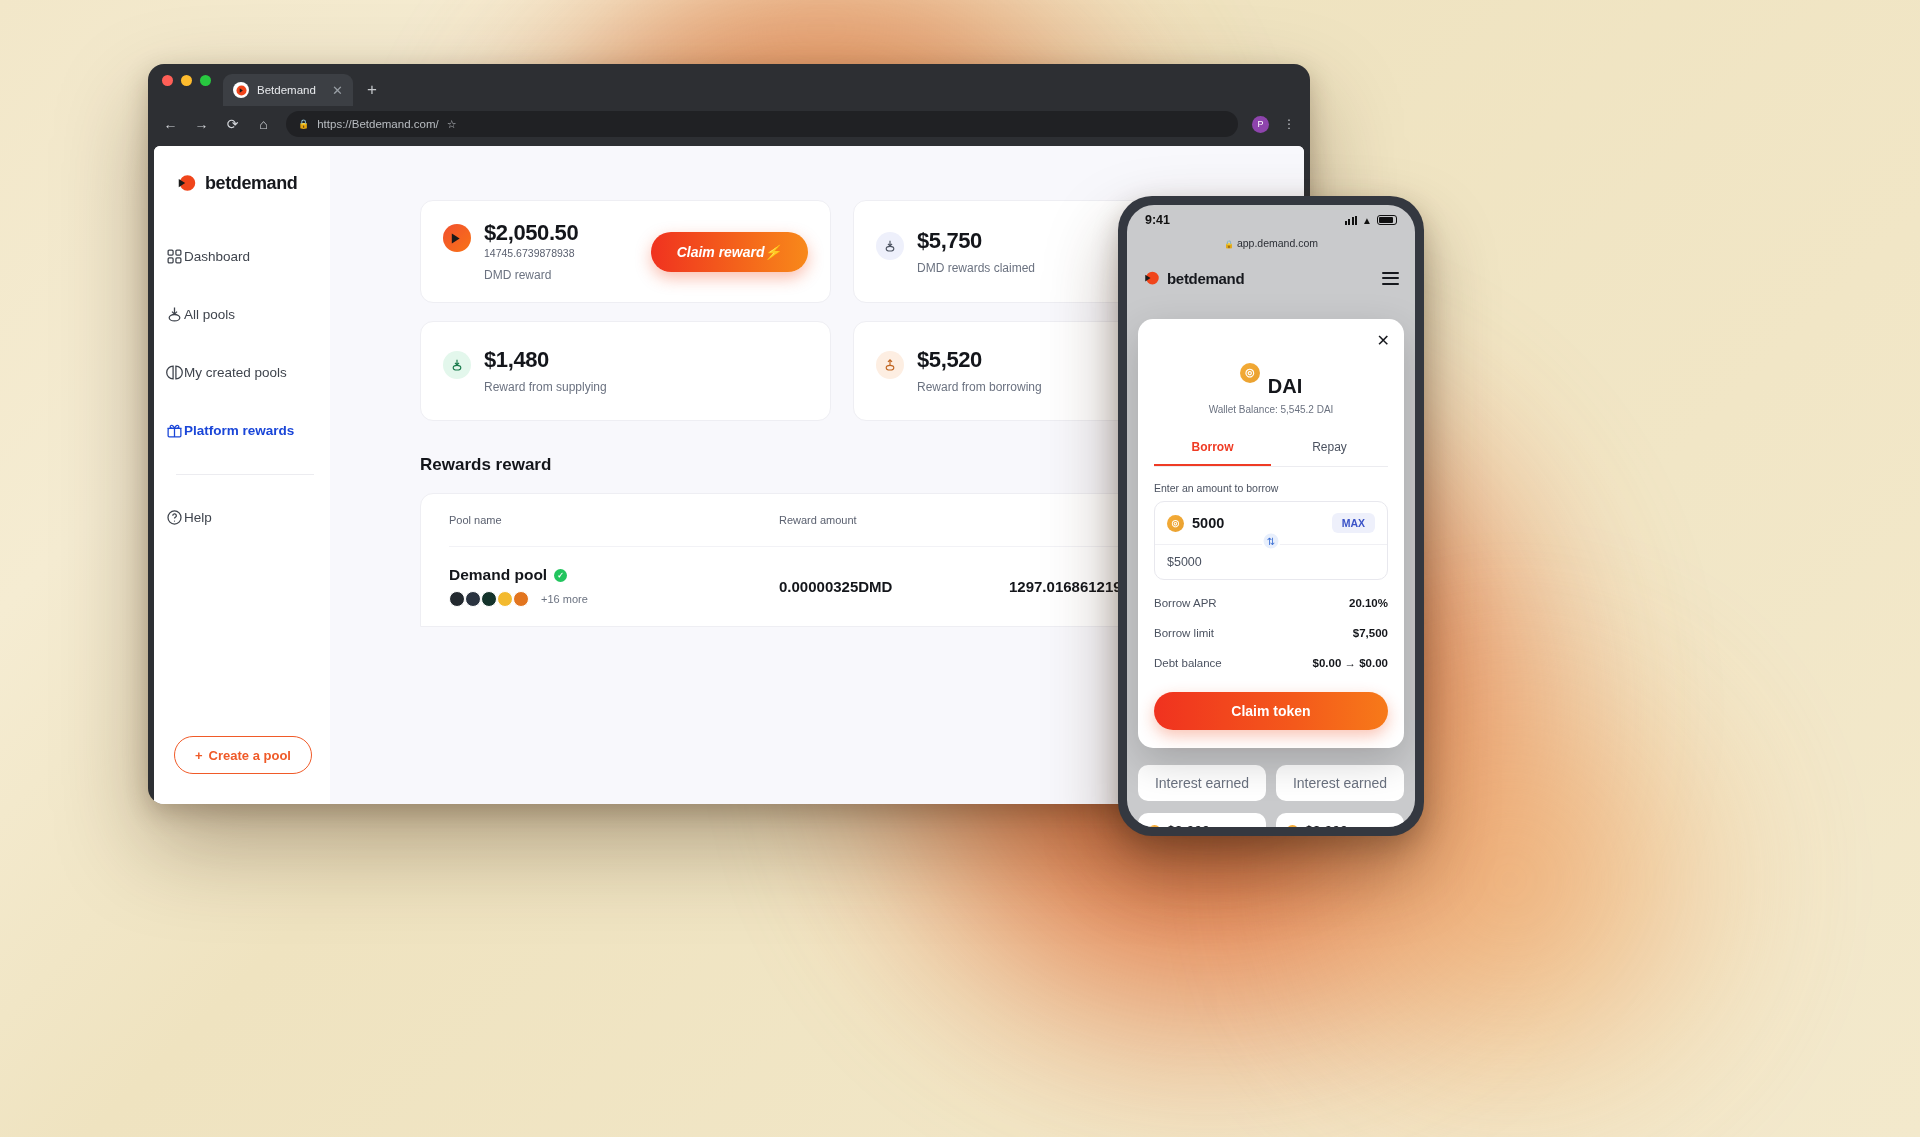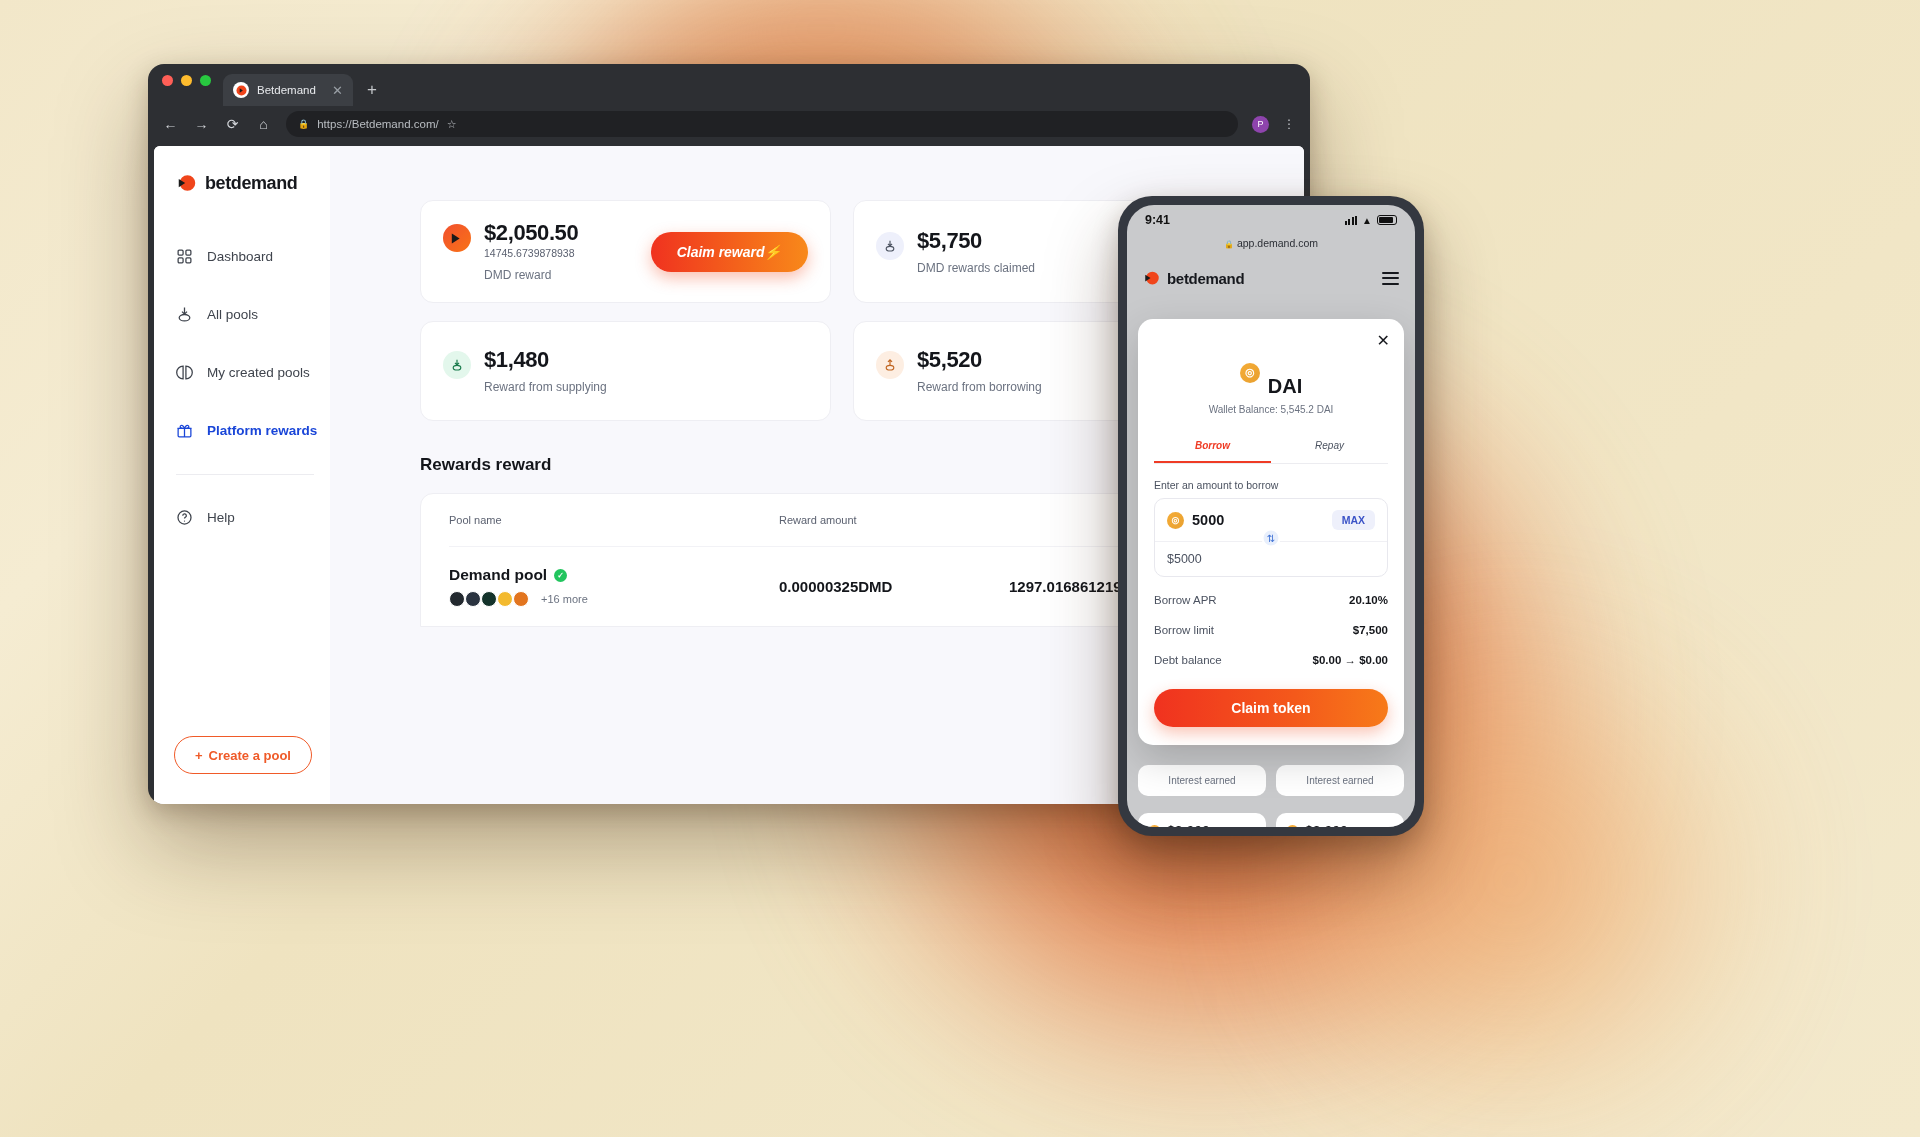--- a/index.html
+++ b/index.html
@@ -55,21 +55,21 @@
   .kebab { color:#c5c8cc; font-size:12px; letter-spacing:1px; }
 
   .viewport { position:absolute; left:6px; right:6px; top:82px; bottom:0; background:#fff; border-radius:6px 6px 0 0; overflow:hidden; display:flex; }
 
   
   .sidebar { width:176px; background:#fff; position:relative; flex:none; padding-top:26px; }
   .brand { display:flex; align-items:center; gap:7px; padding:0 0 0 22px; margin-bottom:42px; }
   .brand-mark { width:22px;height:22px; position:relative; }
   .brand-text { font-size:18px; font-weight:700; color:#16181d; letter-spacing:-.4px; }
   .nav { display:flex; flex-direction:column; }
-  .nav-item { display:flex; align-items:center; gap:14px; height:40px; padding-left:22px; position:relative;
+  .nav-item { display:flex; align-items:center; gap:1px; height:40px; padding-left:12px; position:relative;
     color:#3f444d; font-size:13.5px; margin-bottom:18px; }
   .nav-item .ni { width:17px;height:17px; flex:none; color:#3f444d; }
   .nav-item.active { color:#1a46d8; font-weight:700; }
   .nav-item.active .ni { color:#1a46d8; }
   .nav-item.active:before { content:""; position:absolute; left:-4px; top:6px; width:4px; height:28px;
     background:#1a46d8; border-radius:0 3px 3px 0; }
   .nav-sep { height:1px; background:#ececf0; margin:6px 16px 22px 22px; }
   .create-pool {
     position:absolute; left:20px; bottom:30px; width:138px; height:38px;
     border:1.4px solid #f05a28; border-radius:19px; color:#ef5a28; font-size:13px; font-weight:600;
@@ -148,42 +148,42 @@
 
   .modal { position:absolute; left:11px; right:11px; top:114px; background:#fff; border-radius:15px;
     box-shadow:0 14px 40px rgba(0,0,0,.18); padding:14px 16px 18px; }
   .modal-close { position:absolute; right:14px; top:12px; font-size:16px; color:#16181d; }
   .dai-row { display:flex; align-items:center; justify-content:center; gap:8px; margin-top:14px; }
   .dai-coin { width:20px;height:20px;border-radius:50%;background:linear-gradient(135deg,#f5ac37,#e8a02f);
     display:flex;align-items:center;justify-content:center;color:#fff;font-size:11px;font-weight:700;}
   .dai-name { font-size:20px; font-weight:700; color:#14161b;margin-top:28px; }
   .wallet-bal { text-align:center; font-size:10px; color:#6b7280; margin-top:6px; }
   .tabs { display:flex; margin-top:16px; border-bottom:1px solid #ececf0; }
-  .tab-item { flex:1; text-align:center; padding:9px 0 10px; font-size:10px; color:#4b5260;font-style:italic; }
+  .tab-item { flex:1; text-align:center; padding:9px 0 10px; font-size:12px; color:#4b5260; }
   .tab-item.active { color:#ef3b24; font-weight:700; border-bottom:2.5px solid #ef3b24; }
   .field-label { font-size:10.5px; color:#4b5260; margin:15px 0 7px; }
   .amount-box { border:1px solid #e8e8ee; border-radius:10px; position:relative; }
   .amount-top { display:flex; align-items:center; gap:8px; padding:11px 12px; }
   .amount-val { font-size:14.5px; font-weight:700; color:#14161b; }
   .max-btn { margin-left:auto; background:#eef0fb; color:#3b53c7; font-size:10.5px; font-weight:700;
     padding:4px 10px; border-radius:6px; }
   .amount-bot { border-top:1px solid #f0f0f4; padding:10px 12px; font-size:12.5px; color:#4b5260; }
   .swap-circle { position:absolute; left:50%; top:50%; transform:translate(-50%,-50%);
     width:19px;height:19px;border-radius:50%;background:#e8effc; color:#3b6fd4;
     display:flex;align-items:center;justify-content:center;font-size:10px; border:2px solid #fff;}
   .kv { display:flex; align-items:center; justify-content:space-between; padding:9px 0; font-size:11.5px; }
   .kv .k { color:#4b5260; } .kv .v { color:#14161b; font-weight:700; }
   .borrow-btn { margin-top:14px; height:38px; border-radius:19px; color:#fff; font-size:14px; font-weight:700;
     display:flex; align-items:center; justify-content:center;
     background:linear-gradient(90deg,#f0321f 0%,#f4591b 60%,#f77a19 100%);
     box-shadow:0 6px 16px rgba(240,70,25,.32); }
 
   .behind-cards { position:absolute; left:11px; right:11px; top:560px; display:flex; gap:10px; }
   .bcard { flex:1; background:#fff; border-radius:10px; padding:10px; text-align:center; }
-  .bcard .bl { font-size:10px; color:#6b7280; }
+  .bcard .bl { font-size:14px; color:#6b7280; }
   .behind-cards2 { position:absolute; left:11px; right:11px; top:608px; display:flex; gap:10px; }
   .bcard2 { flex:1; background:#fff; border-radius:10px; padding:10px 10px 14px; display:flex; align-items:center; gap:6px;}
   .bcard2 .bv { font-size:14px; font-weight:700; color:#14161b; }
   .mini-coin{width:13px;height:13px;border-radius:50%;background:#f5ac37;}
 </style>
 </head>
 <body>
 
 <div class="bg-blob blob1"></div>
 <div class="bg-blob blob2"></div>

